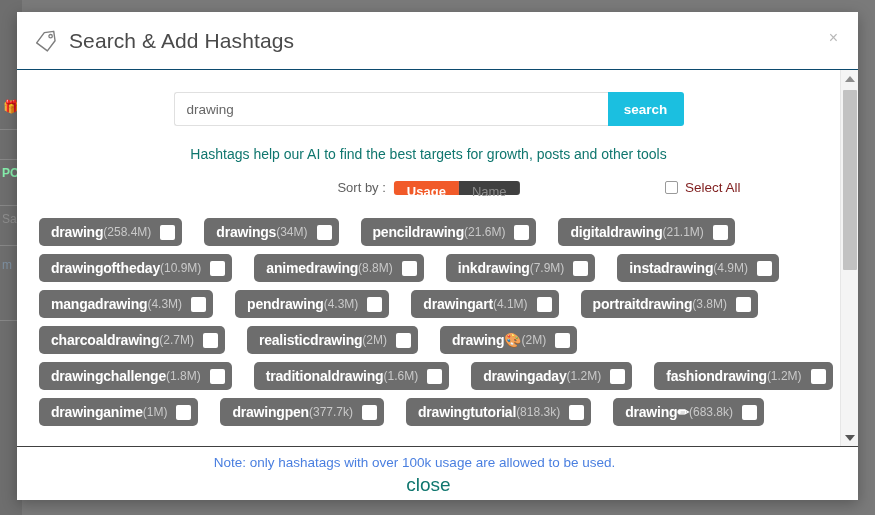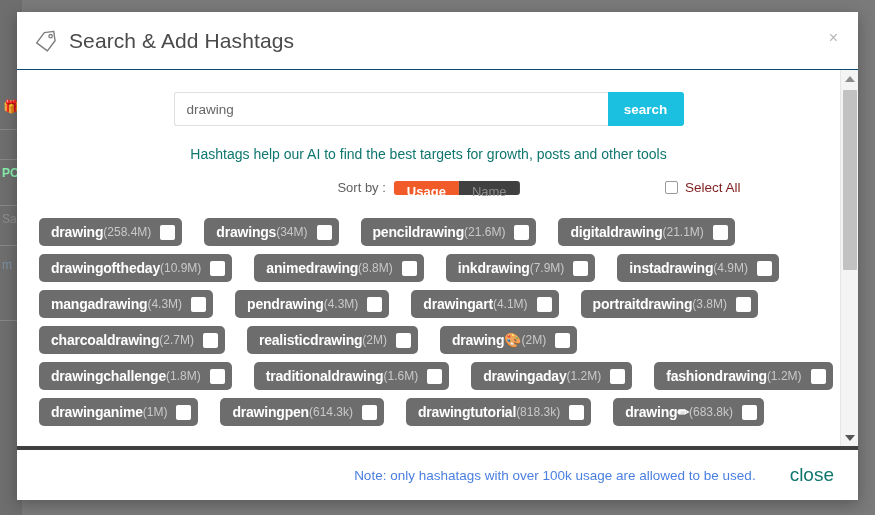--- a/index.html
+++ b/index.html
@@ -247,26 +247,27 @@
     left: 2px; top: 20px;
     width: 14px; height: 180px;
     background: #c2c2c2;
     border-radius: 1px;
     cursor: pointer;
   }
 
   
   #modal-footer {
     height: 54px;
-    border-top: 4px solid #404040;
+    border-top: 1px solid #404040;
     display: flex;
     align-items: center;
     justify-content: flex-end;
     padding-right: 18px;
     background: #fff;
+    flex-direction: column;
   }
   #footer-note {
     font-size: 13.5px;
     color: #4a7fe0;
     margin-right: 28px;
   }
   #close-button {
     font-size: 19px;
     color: #0f766e;
     cursor: pointer;
@@ -432,21 +433,21 @@
               </div>
             </div>
             <div class="tag-row">
               <div class="tag-chip">
                 <span class="tag-name">drawinganime</span>
                 <span class="tag-count">(1M)</span>
                 <span class="tag-check"></span>
               </div>
               <div class="tag-chip">
                 <span class="tag-name">drawingpen</span>
-                <span class="tag-count">(614.3k)</span>
+                <span class="tag-count">(377.7k)</span>
                 <span class="tag-check"></span>
               </div>
               <div class="tag-chip">
                 <span class="tag-name">drawingtutorial</span>
                 <span class="tag-count">(818.3k)</span>
                 <span class="tag-check"></span>
               </div>
               <div class="tag-chip">
                 <span class="tag-name">drawing✏</span>
                 <span class="tag-count">(683.8k)</span>

